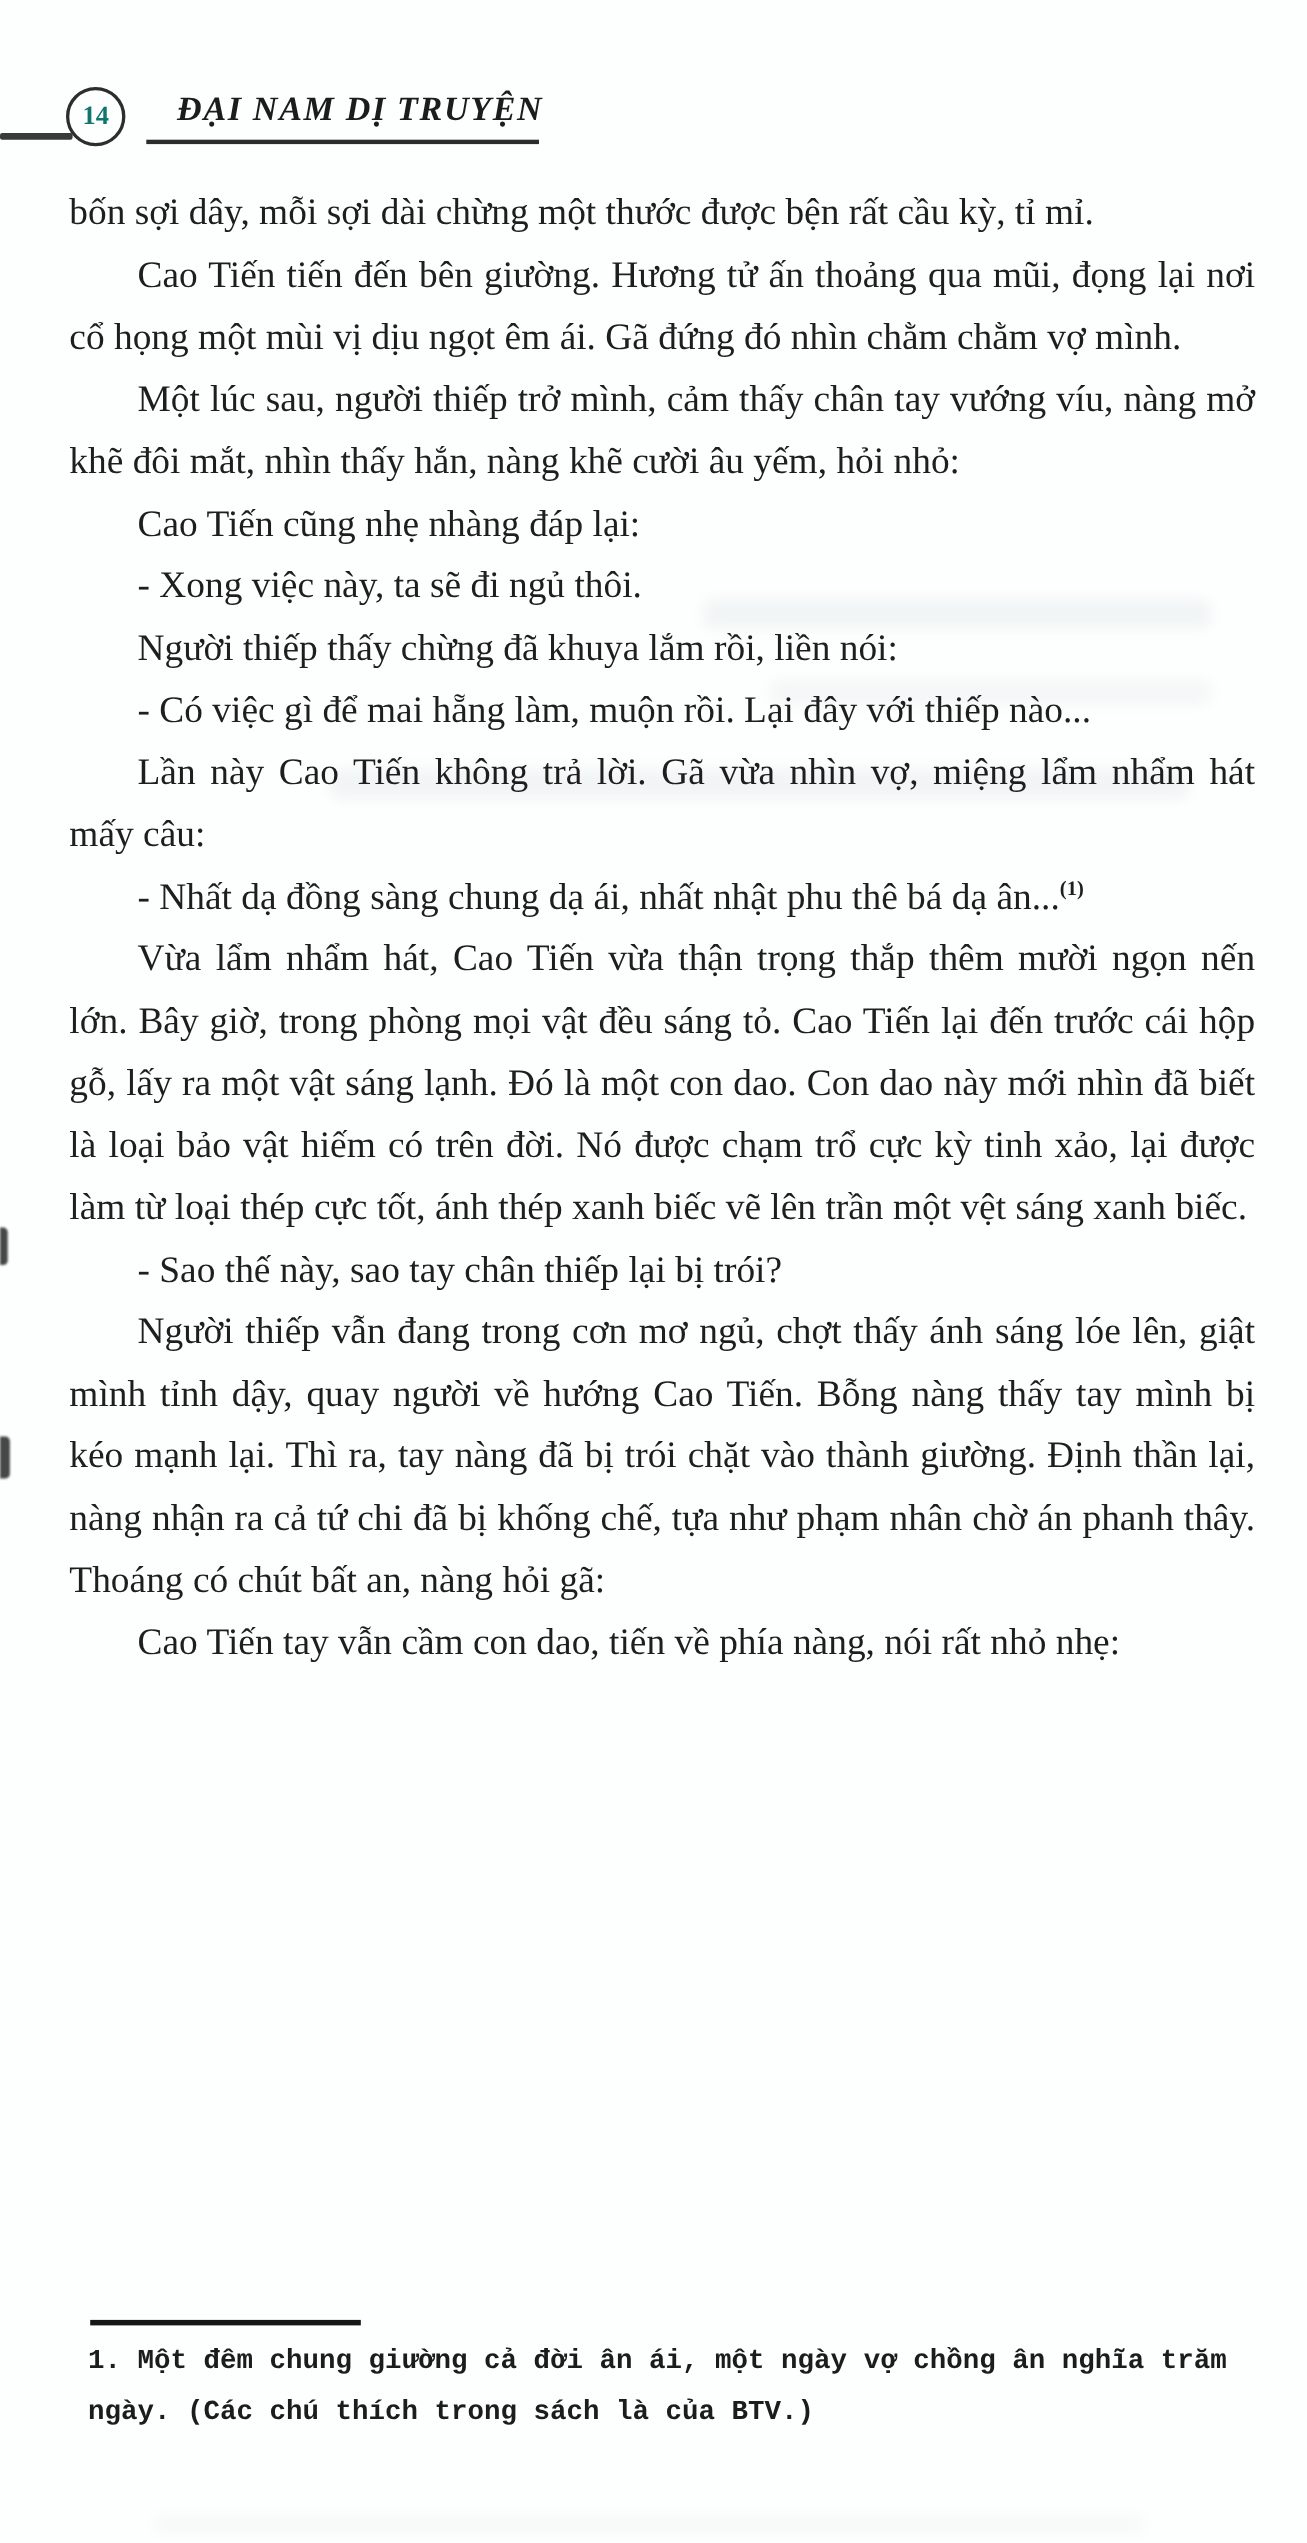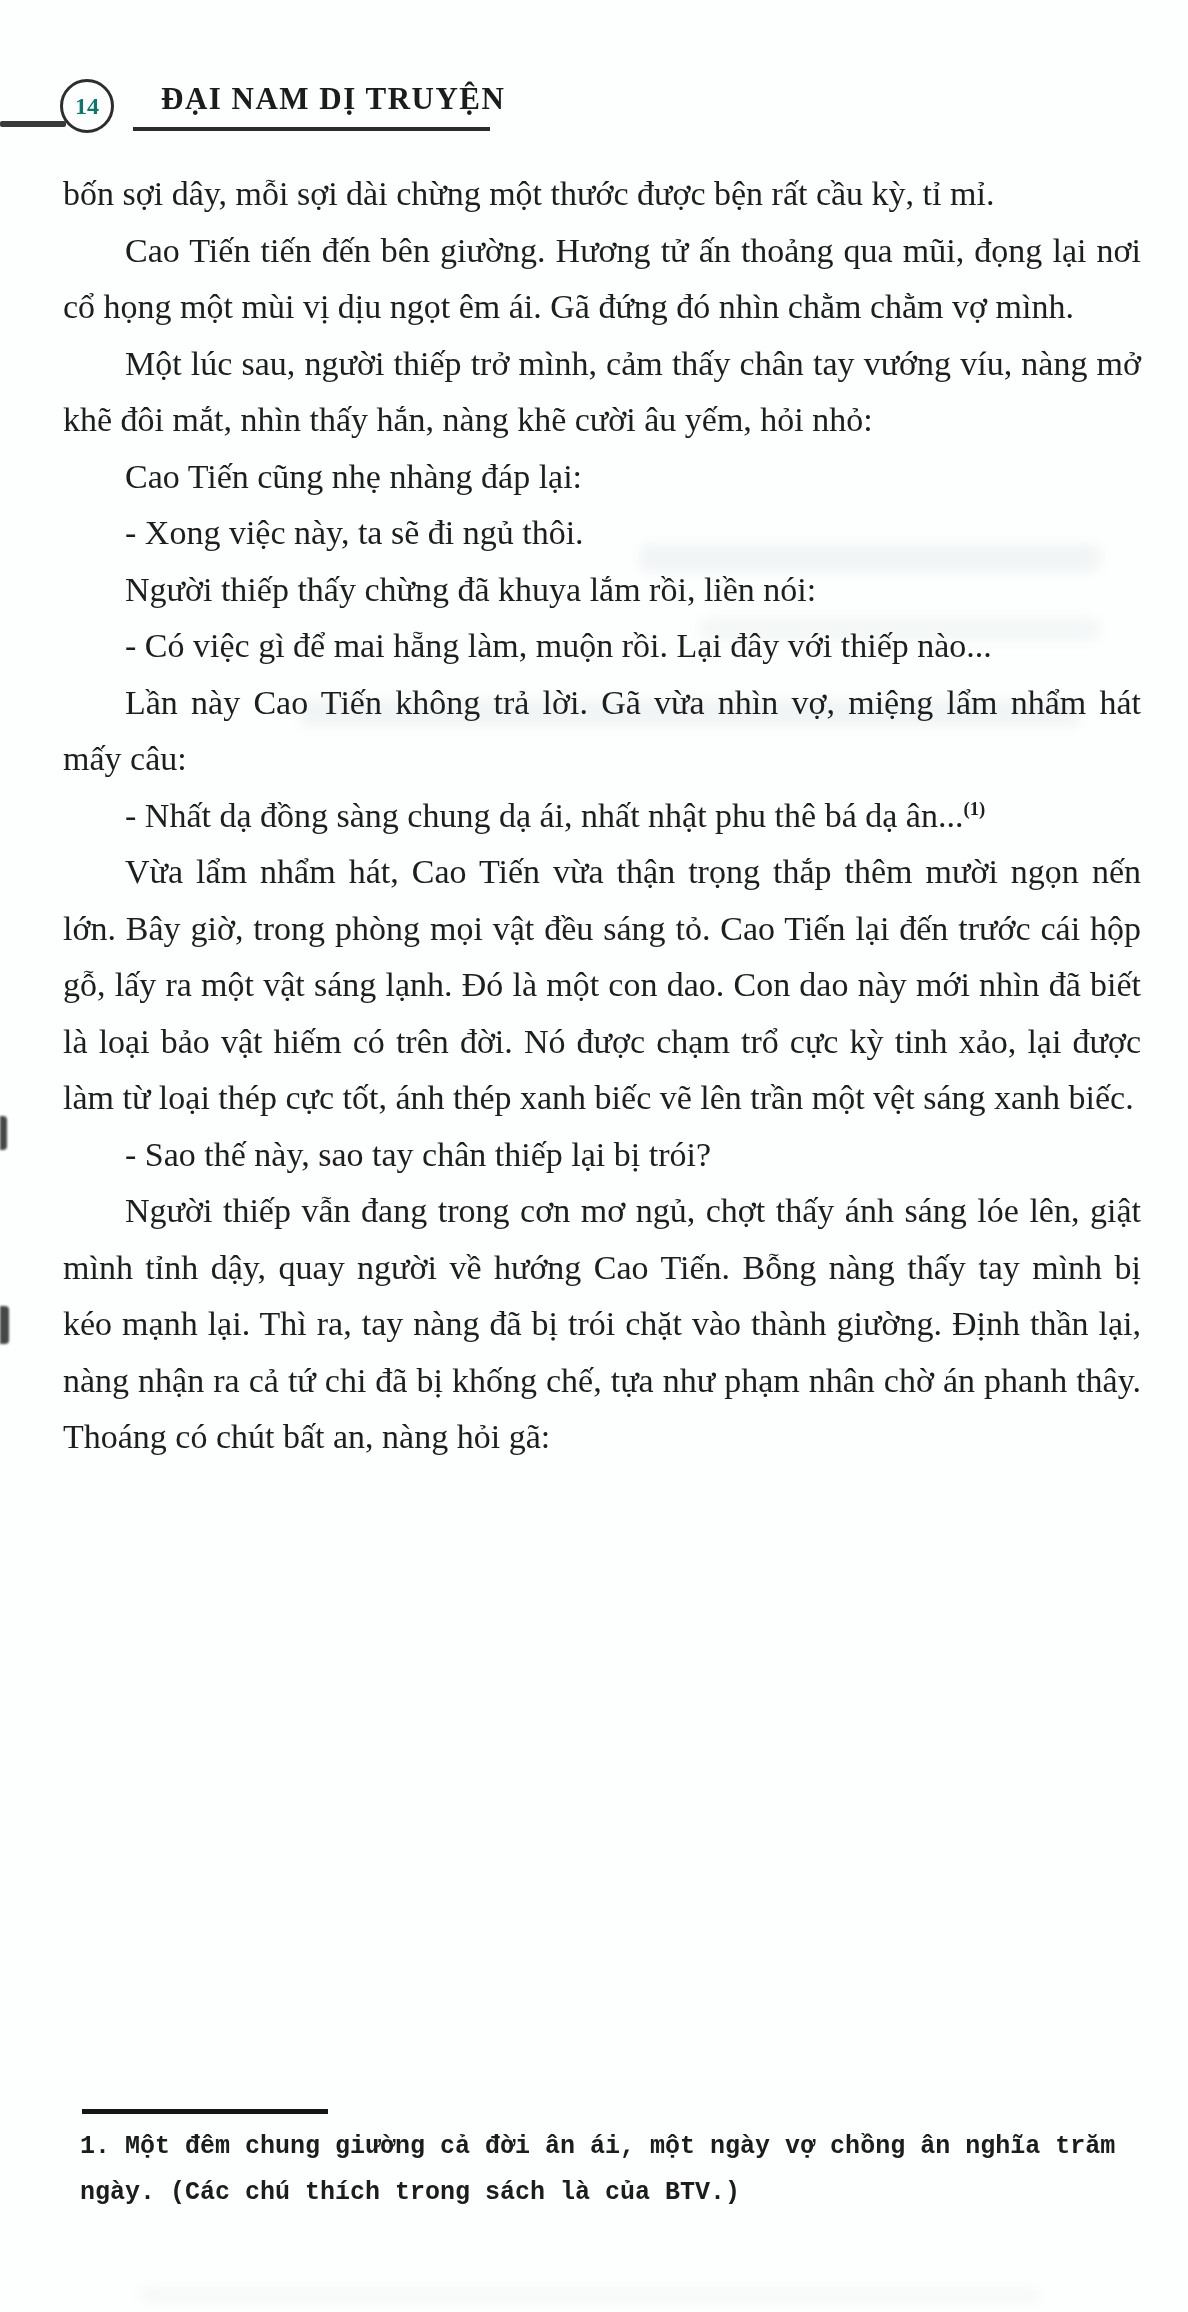--- a/index.html
+++ b/index.html
@@ -17,21 +17,21 @@
   .page-number-circle {
     position:absolute; left:60px; top:79px; width:54px; height:54px;
     border:3px solid #2d2d2d; border-radius:50%;
     display:flex; align-items:center; justify-content:center;
     font-size:24px; font-weight:600; color:#0f766e;
     box-sizing:border-box;
   }
   .header-title {
     position:absolute; left:161px; top:81px;
     font-size:31px; font-weight:700; letter-spacing:1.5px;
-    color:#1c1c1c; white-space:nowrap;
+    color:#1c1c1c; white-space:nowrap;font-style:italic;
   }
   .header-underline {
     position:absolute; left:133px; top:127px; width:357px; height:4px;
     background:#2c2c2c;
   }
 
   
   .body-text {
     position:absolute; left:63px; top:166px; width:1078px;
     font-size:34px; line-height:56.5px;
@@ -99,18 +99,19 @@
     <p class="para indent">- Xong việc này, ta sẽ đi ngủ thôi.</p>
     <p class="para indent">Người thiếp thấy chừng đã khuya lắm rồi, liền nói:</p>
     <p class="para indent">- Có việc gì để mai hẵng làm, muộn rồi. Lại đây với thiếp nào...</p>
     <p class="para indent">Lần này Cao Tiến không trả lời. Gã vừa nhìn vợ, miệng lẩm nhẩm hát mấy câu:</p>
     <p class="para indent">
       <span>- Nhất dạ đồng sàng chung dạ ái, nhất nhật phu thê bá dạ ân...</span><sup class="fn-ref">(1)</sup>
     </p>
     <p class="para indent">Vừa lẩm nhẩm hát, Cao Tiến vừa thận trọng thắp thêm mười ngọn nến lớn. Bây giờ, trong phòng mọi vật đều sáng tỏ. Cao Tiến lại đến trước cái hộp gỗ, lấy ra một vật sáng lạnh. Đó là một con dao. Con dao này mới nhìn đã biết là loại bảo vật hiếm có trên đời. Nó được chạm trổ cực kỳ tinh xảo, lại được làm từ loại thép cực tốt, ánh thép xanh biếc vẽ lên trần một vệt sáng xanh biếc.</p>
     <p class="para indent">- Sao thế này, sao tay chân thiếp lại bị trói?</p>
     <p class="para indent">Người thiếp vẫn đang trong cơn mơ ngủ, chợt thấy ánh sáng lóe lên, giật mình tỉnh dậy, quay người về hướng Cao Tiến. Bỗng nàng thấy tay mình bị kéo mạnh lại. Thì ra, tay nàng đã bị trói chặt vào thành giường. Định thần lại, nàng nhận ra cả tứ chi đã bị khống chế, tựa như phạm nhân chờ án phanh thây. Thoáng có chút bất an, nàng hỏi gã:</p>
+    <p class="para indent">Cao Tiến tay vẫn cầm con dao, tiến về phía nàng, nói rất nhỏ nhẹ:</p>
   </div>
 
   <div class="footnote-rule"></div>
   <div class="footnote">1. Một đêm chung giường cả đời ân ái, một ngày vợ chồng ân nghĩa trăm ngày. (Các chú thích trong sách là của BTV.)</div>
 
 </div>
 
 </body></html>

